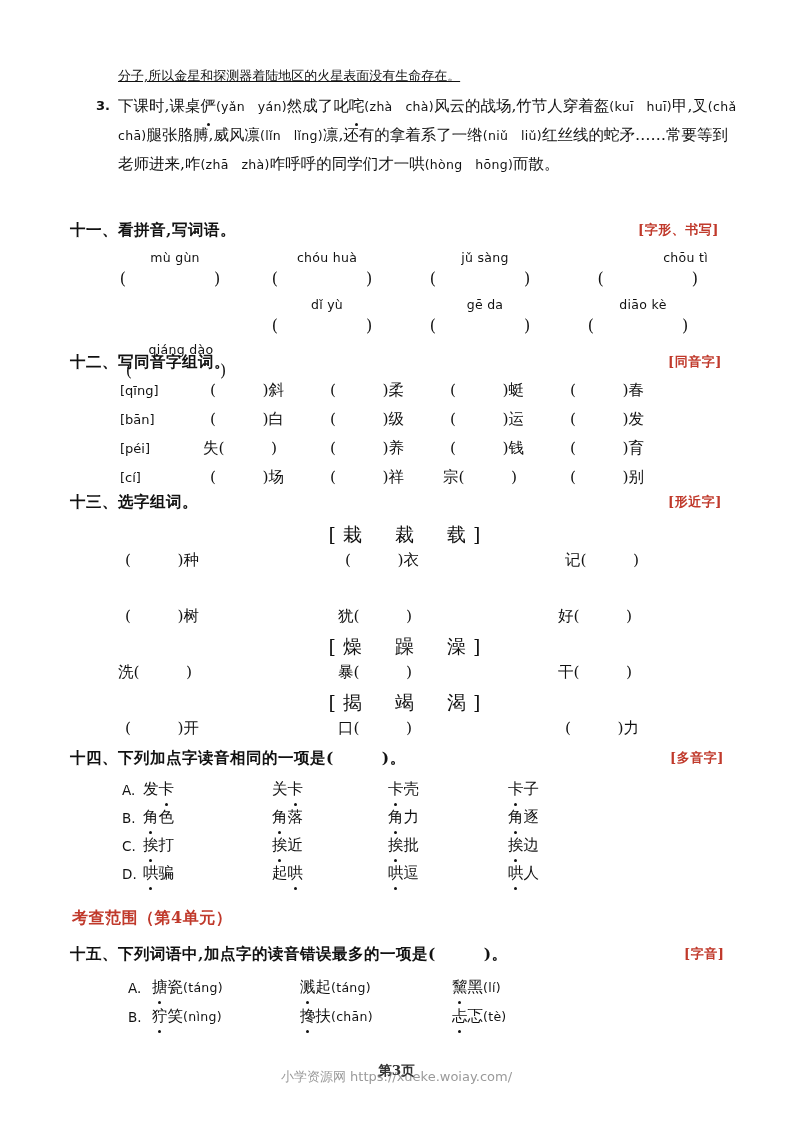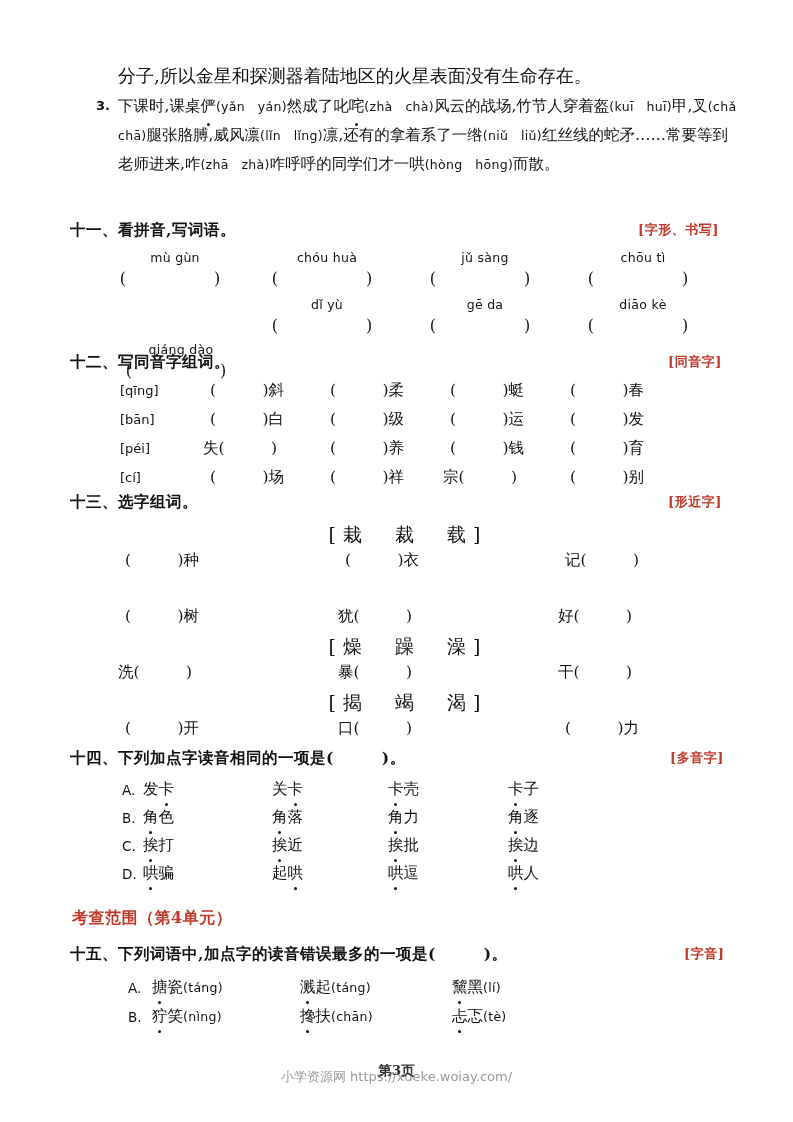--- a/index.html
+++ b/index.html
@@ -40,22 +40,23 @@
     bottom: -6px;
     width: 3px; height: 3px;
     border-radius: 50%;
     background: #111;
   }
   
   .carry {
     position: absolute;
     left: 118px; top: 62px;
     width: 620px;
-    font-size: 18px;
+    font-size: 13px;
     line-height: 28px;
+    text-decoration: underline;
   }
   .q3 {
     position: absolute;
     left: 96px; top: 92px;
     width: 646px;
     font-size: 15.5px;
     line-height: 28px;
   }
   .q3 .num {
     position: absolute;
@@ -154,21 +155,21 @@
     <span class="b cn blank-paren">(　　　)</span>
   </div>
   <div class="pycell" style="left:262px; top:250px; width:130px;">
     <span class="p py">chóu huà</span>
     <span class="b cn blank-paren">(　　　)</span>
   </div>
   <div class="pycell" style="left:420px; top:250px; width:130px;">
     <span class="p py">jǔ sàng</span>
     <span class="b cn blank-paren">(　　　)</span>
   </div>
-  <div class="pycell" style="left:578px; top:250px; width:130px;">
+  <div class="pycell" style="left:578px; top:250px; width:130px;text-align:right;">
     <span class="p py">chōu tì</span>
     <span class="b cn blank-paren">(　　　)</span>
   </div>
 
   <div class="pycell" style="left:116px; top:297px; width:130px;margin-top:45px;">
     <span class="p py">qiáng dào</span>
     <span class="b cn blank-paren">(　　　)</span>
   </div>
   <div class="pycell" style="left:262px; top:297px; width:130px;">
     <span class="p py">dǐ yù</span>

